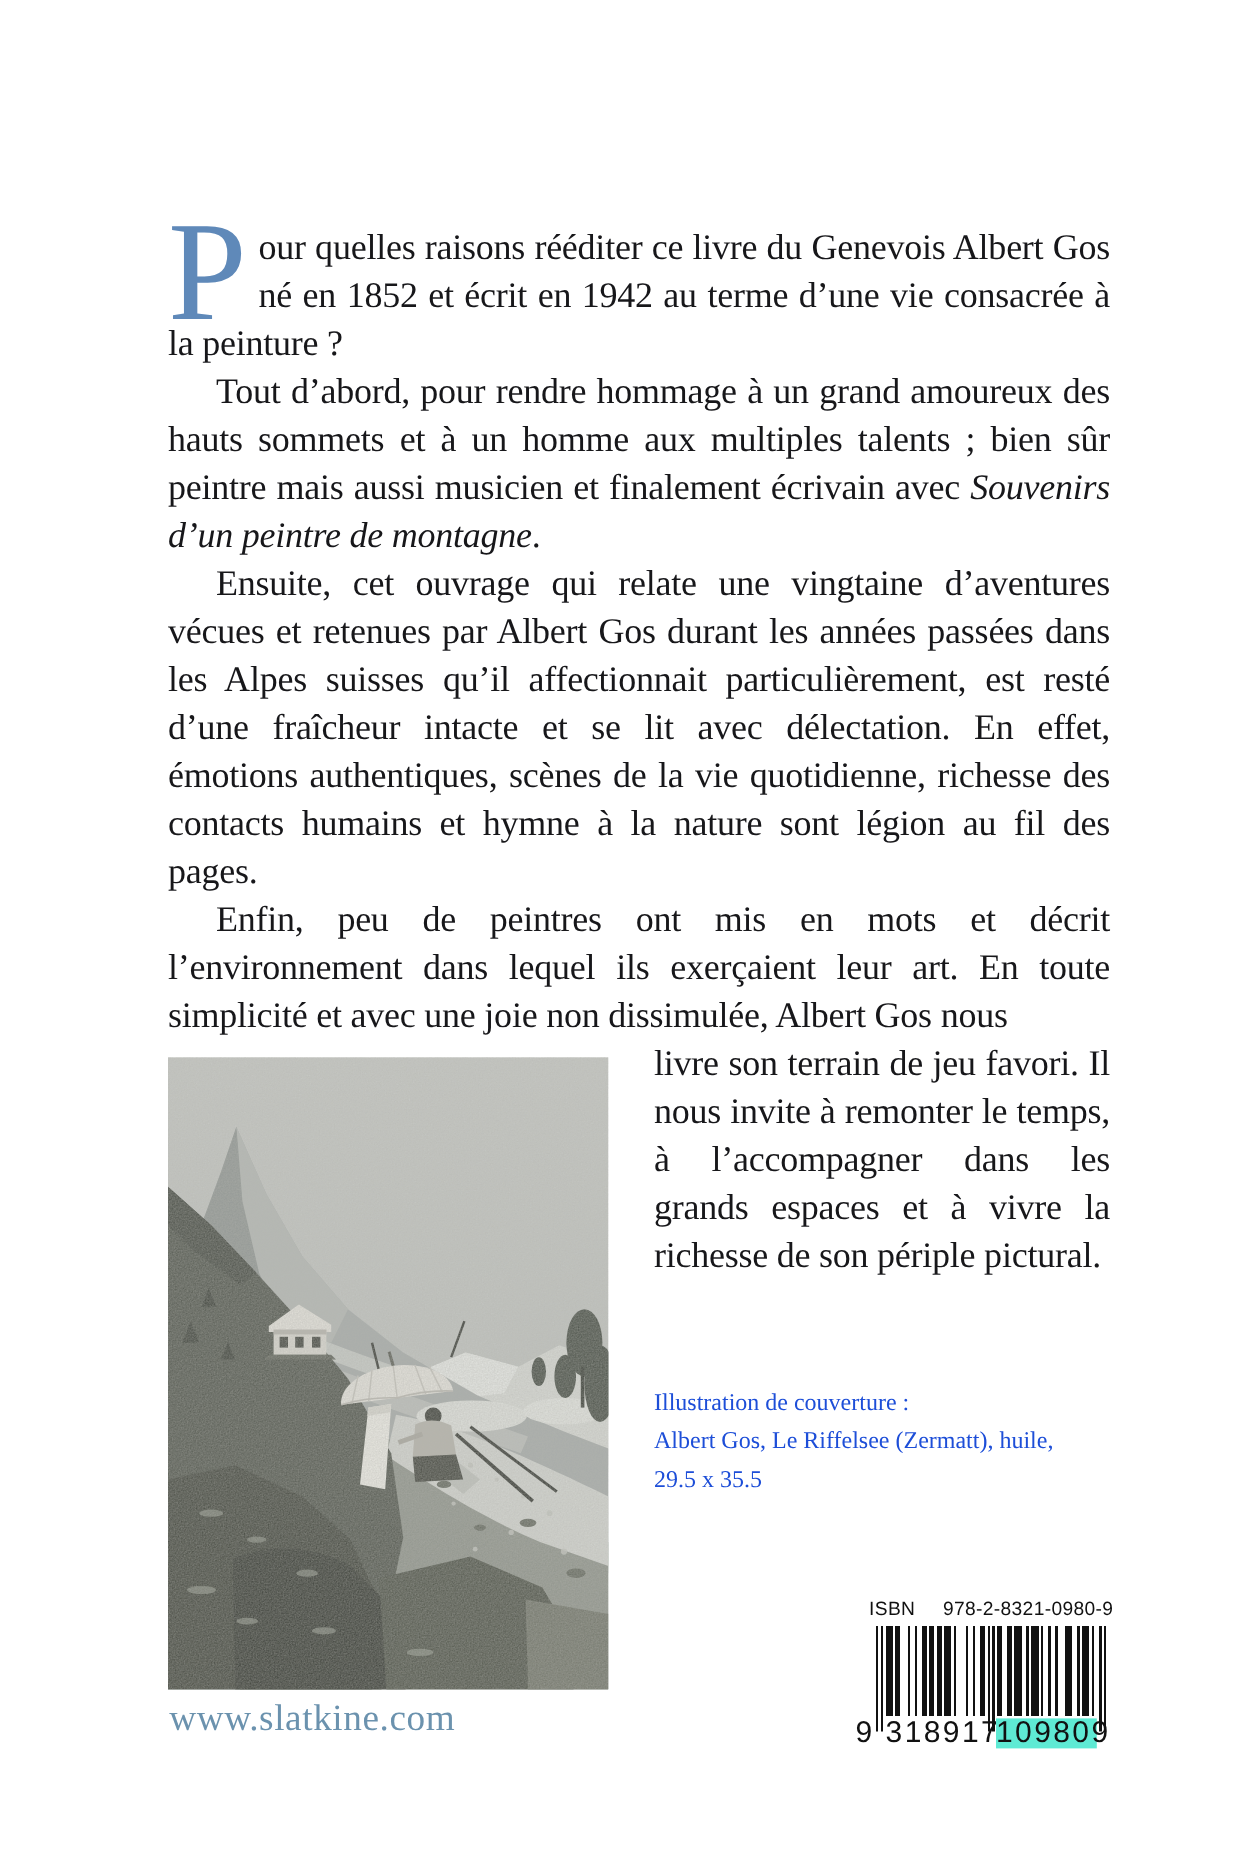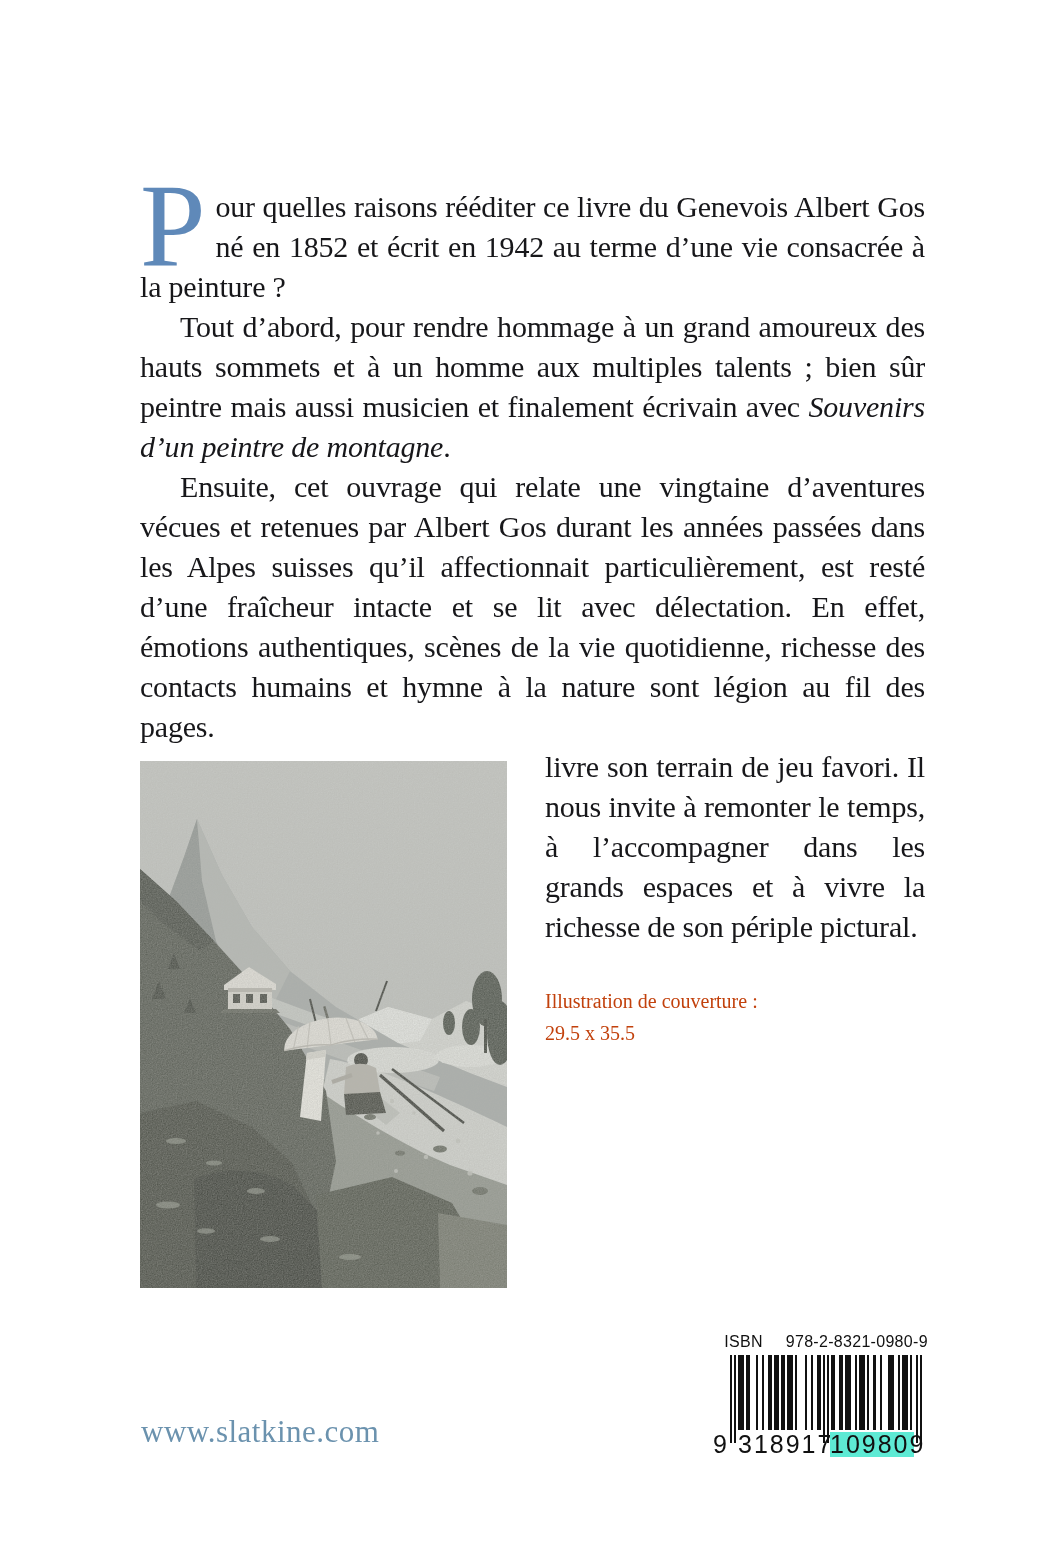--- a/index.html
+++ b/index.html
@@ -31,26 +31,26 @@
   }
   .book-title{font-style:italic;}
   .photo{
     float:left;
     width:367px;height:527px;
     margin:14px 38px 0 0;
     display:block;
   }
   .cont{text-indent:0;}
   .credit{
-    margin-top:38px;
+    margin-top:86px;
     font-size:20px;
     line-height:32px;
     letter-spacing:0;
     text-align:left;
-    color:#c2410c;
+    color:#1d4ed8;
   }
   .website{
     position:absolute;
     left:141px;top:1414px;
     font-size:31px;
     letter-spacing:0.5px;
     color:var(--website-blue,#6b92ae);
   }
   .barcode-block{
     position:absolute;
@@ -80,20 +80,21 @@
 <div class="page">
 
   <div class="content">
 
     <p class="para first"><span class="dropcap">P</span><span>our quelles raisons rééditer ce livre du Genevois Albert Gos né en 1852 et écrit en 1942 au terme d’une vie consacrée à la peinture&nbsp;?</span></p>
 
     <p class="para indent"><span>Tout d’abord, pour rendre hommage à un grand amoureux des hauts sommets et à un homme aux multiples talents&nbsp;; bien sûr peintre mais aussi musicien et finalement écrivain avec </span><span class="book-title">Souvenirs d’un peintre de montagne</span><span>.</span></p>
 
     <p class="para indent">Ensuite, cet ouvrage qui relate une vingtaine d’aventures vécues et retenues par Albert Gos durant les années passées dans les Alpes suisses qu’il affectionnait particulièrement, est resté d’une fraîcheur intacte et se lit avec délectation. En effet, émotions authentiques, scènes de la vie quotidienne, richesse des contacts humains et hymne à la nature sont légion au fil des pages.</p>
 
+    <p class="para indent">Enfin, peu de peintres ont mis en mots et décrit l’environnement dans lequel ils exerçaient leur art. En toute simplicité et avec une joie non dissimulée, Albert Gos nous</p>
 
     <div class="wrap">
 
       <svg class="photo" viewBox="0 0 367 527" preserveAspectRatio="none" role="img" aria-label="Photographie noir et blanc : un peintre assis sous un parasol blanc sur une pente rocheuse des Alpes, un chalet et le Cervin en arrière-plan">
         <defs>
           <linearGradient id="sky" x1="0" y1="0" x2="0" y2="1">
             <stop offset="0" stop-color="#c9cbc7"></stop>
             <stop offset="0.55" stop-color="#c2c5c1"></stop>
             <stop offset="1" stop-color="#b9bcb8"></stop>
           </linearGradient>
@@ -216,20 +217,21 @@
           </g>
         </g>
 
         <rect width="367" height="527" filter="url(#grainF)" opacity="0.5"></rect>
       </svg>
 
       <p class="para cont">livre son terrain de jeu favori. Il nous invite à remonter le temps, à l’accompagner dans les grands espaces et à vivre la richesse de son périple pictural.</p>
 
       <div class="credit">
         <div>Illustration de couverture&nbsp;:</div>
+        <div>Albert Gos, Le Riffelsee (Zermatt), huile,</div>
         <div>29.5 x 35.5</div>
       </div>
 
     </div>
   </div>
 
   <div class="website">www.slatkine.com</div>
 
   <div class="barcode-block">
     <div class="isbn-line">

